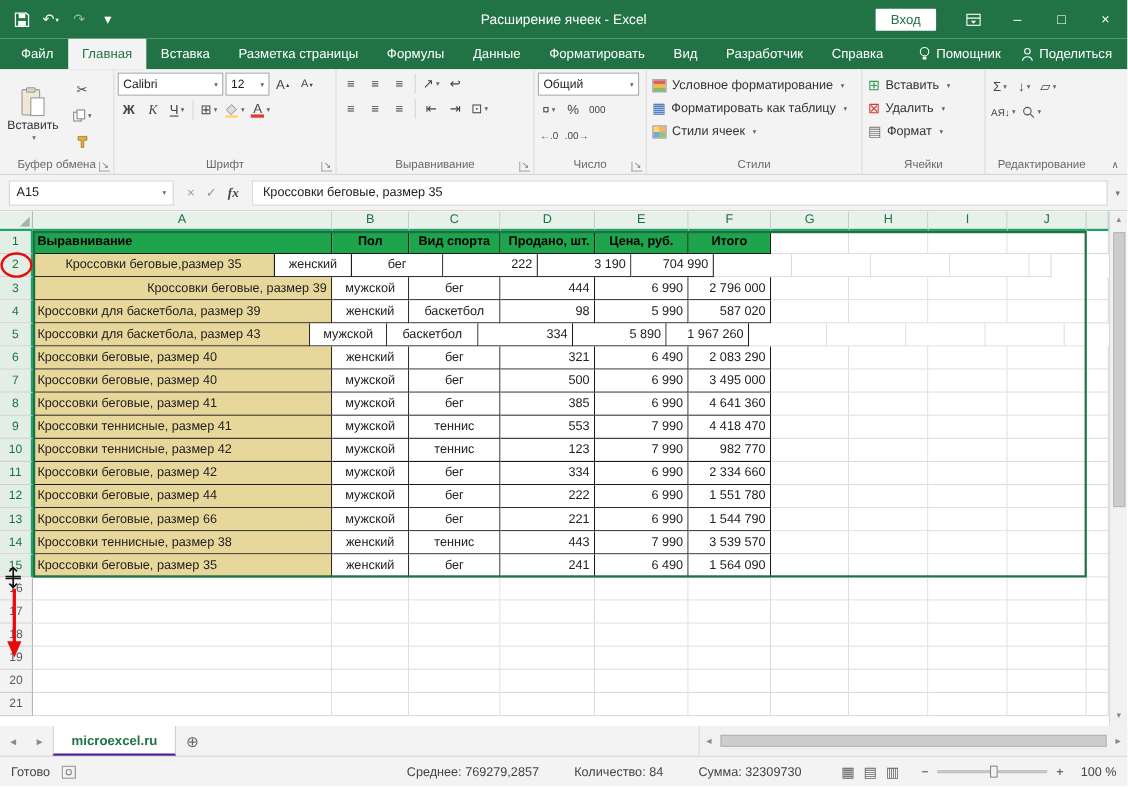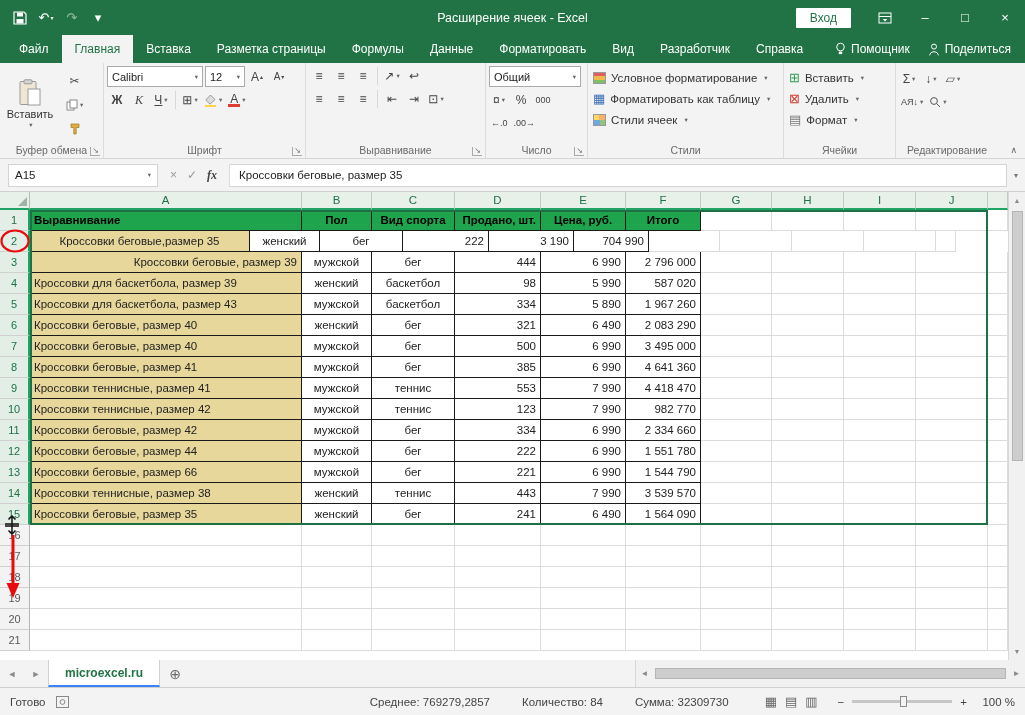--- a/index.html
+++ b/index.html
@@ -80,21 +80,21 @@
 .sel-border{position:absolute;border:2px solid #1E7145;pointer-events:none}
 .anno{position:absolute;pointer-events:none}
 .vscroll{width:17px;background:#f1f1f1;border-left:1px solid #d8d8d8;display:flex;flex-direction:column;align-items:center}
 .vsa{font-size:7px;color:#8a8a8a;height:17px;display:flex;align-items:center}
 .vthumb{width:11px;height:250px;background:#cdcdcd;border:1px solid #b5b5b5;margin-top:2px}
 .vfill{flex:1}
 
 
 .sheet-bar{height:28px;background:#f3f3f3;border-bottom:1px solid #d0d0d0;display:flex;align-items:stretch;flex:0 0 auto}
 .snav{width:24px;display:flex;align-items:center;justify-content:center;color:#8a8a8a;font-size:9px}
-.sheet-tab{background:#fff;display:flex;align-items:center;padding:0 16px;font-size:12px;color:#217346;font-weight:bold;border:1px solid #d0d0d0;border-top:none;border-bottom:2px solid #3b82f6}
+.sheet-tab{background:#fff;display:flex;align-items:center;padding:0 16px;font-size:12px;color:#217346;font-weight:bold;border:1px solid #d0d0d0;border-top:none;border-bottom:2px solid #4c1d95}
 .add-sheet{width:30px;display:flex;align-items:center;justify-content:center;color:#6a6a6a;font-size:14px}
 .hscroll{margin-left:auto;width:390px;display:flex;align-items:center;background:#f1f1f1;border-left:1px solid #d8d8d8}
 .hsa{width:17px;text-align:center;color:#8a8a8a;font-size:8px}
 .hthumb{flex:1;height:11px;background:#cdcdcd;border:1px solid #b5b5b5;margin:0 2px}
 
 
 .status-bar{height:27px;background:#f3f3f3;display:flex;align-items:center;font-size:11.5px;color:#444;flex:0 0 auto}
 .sb-ready{margin-left:10px}
 .sb-macro{margin-left:10px;display:flex;align-items:center}
 .sb-stats{margin-left:auto;display:flex;gap:32px}
@@ -487,21 +487,21 @@
           <div class="g-cell tbl" style="width:85px;text-align:right">5 990</div>
           <div class="g-cell tbl" style="width:75px;text-align:right">587 020</div>
           <div class="g-cell" style="width:71px;text-align:left"></div>
           <div class="g-cell" style="width:72px;text-align:left"></div>
           <div class="g-cell" style="width:72px;text-align:left"></div>
           <div class="g-cell" style="width:72px;text-align:left"></div>
           <div class="g-cell" style="width:20px"></div>
         </div>
         <div class="g-row" style="height:21px">
           <div class="g-rh sel">5</div>
-          <div class="g-cell tbl colA" style="width:272px;text-align:left">Кроссовки для баскетбола, размер 43</div>
+          <div class="g-cell tbl colA" style="width:252px;text-align:left">Кроссовки для баскетбола, размер 43</div>
           <div class="g-cell tbl" style="width:70px;text-align:center">мужской</div>
           <div class="g-cell tbl" style="width:83px;text-align:center">баскетбол</div>
           <div class="g-cell tbl" style="width:86px;text-align:right">334</div>
           <div class="g-cell tbl" style="width:85px;text-align:right">5 890</div>
           <div class="g-cell tbl" style="width:75px;text-align:right">1 967 260</div>
           <div class="g-cell" style="width:71px;text-align:left"></div>
           <div class="g-cell" style="width:72px;text-align:left"></div>
           <div class="g-cell" style="width:72px;text-align:left"></div>
           <div class="g-cell" style="width:72px;text-align:left"></div>
           <div class="g-cell" style="width:20px"></div>

